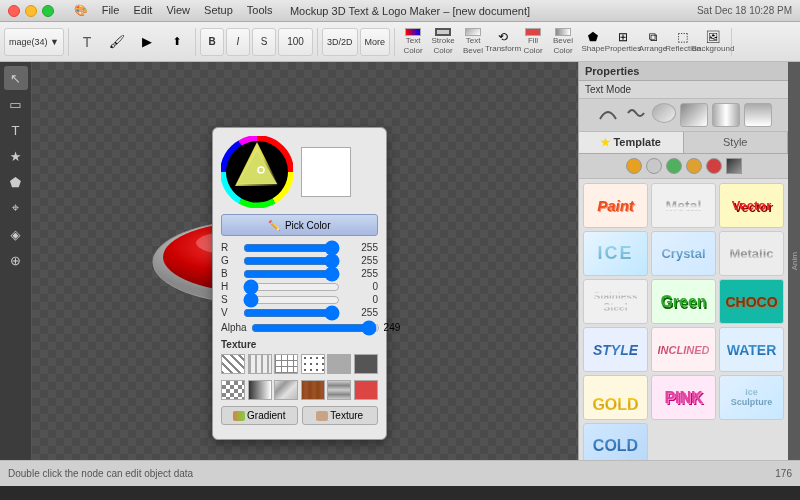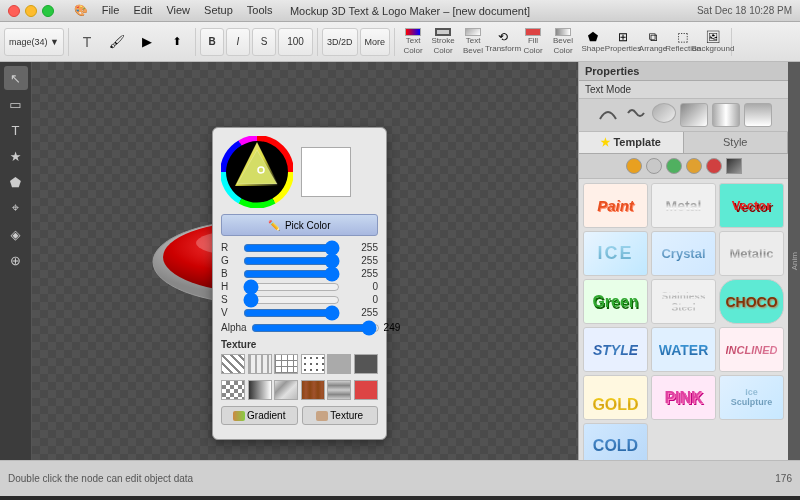--- a/index.html
+++ b/index.html
@@ -90,21 +90,21 @@
     .tab { flex: 1; padding: 4px 6px; font-size: 11px; text-align: center; cursor: pointer; border-right: 1px solid #aaa; background: #d0d0d0; color: #555; }
     .tab.active { background: #e8e8e8; color: #333; font-weight: bold; }
     .tab-star { color: gold; }
     .style-dots { display: flex; gap: 4px; padding: 4px 6px; background: #d0d0d0; border-bottom: 1px solid #bbb; justify-content: center; align-items: center; }
     .style-dot { width: 16px; height: 16px; border-radius: 50%; cursor: pointer; border: 1px solid #999; }
     .style-dot-sq { width: 16px; height: 16px; cursor: pointer; border: 1px solid #999; }
     .templates-grid { display: grid; grid-template-columns: 1fr 1fr 1fr; gap: 3px; padding: 4px; overflow-y: auto; flex: 1; }
     .template-item { height: 45px; background: #f0f0f0; border: 1px solid #ccc; border-radius: 3px; cursor: pointer; display: flex; align-items: center; justify-content: center; font-size: 13px; font-weight: bold; overflow: hidden; }
 
     
-    .status-bar { height: 36px; background: #d0d0d0; border-top: 1px solid #bbb; display: flex; align-items: center; padding: 0 8px; font-size: 10px; color: #555; }
+    .status-bar { height: 26px; background: #d0d0d0; border-top: 1px solid #bbb; display: flex; align-items: center; padding: 0 8px; font-size: 10px; color: #555; }
 
     
     .right-strip { width: 12px; background: #5a5a5a; display: flex; flex-direction: column; align-items: center; justify-content: center; }
 
     
     .canvas-3d { position: absolute; top: 50%; left: 42%; transform: translate(-50%, -60%); }
 
     
     .tex-stripes { background: repeating-linear-gradient(45deg, #888, #888 2px, #fff 2px, #fff 6px); }
     .tex-dots { background: radial-gradient(circle, #666 30%, transparent 30%); background-size: 6px 6px; background-color: #fff; }
@@ -408,58 +408,58 @@
     <div class="templates-grid">
 
       <div class="template-item" style="background:#fff0e8;">
         <span style="color:#e85020;font-weight:900;font-style:italic;font-size:15px;text-shadow:1px 1px 0 #ff8866;">Paint</span>
       </div>
 
       <div class="template-item" style="background:#f0f0f0;">
         <span style="color:transparent;background:linear-gradient(to bottom,#fff,#999,#fff,#888);-webkit-background-clip:text;background-clip:text;font-weight:900;font-size:14px;">Metal</span>
       </div>
 
-      <div class="template-item" style="background:#5eead4;">
+      <div class="template-item" style="background:#fef9c3;">
         <span style="color:#e82020;font-weight:900;font-size:13px;text-shadow:2px 2px 0 #880000;">Vector</span>
       </div>
 
       <div class="template-item" style="background:linear-gradient(135deg,#e8f4ff,#c0e8ff);">
         <span style="color:transparent;background:linear-gradient(to bottom,#a0d8f0,#60a8c8);-webkit-background-clip:text;background-clip:text;font-weight:900;font-size:18px;letter-spacing:2px;">ICE</span>
       </div>
 
       <div class="template-item" style="background:linear-gradient(135deg,#e0f0ff,#d0e8ff);">
         <span style="color:transparent;background:linear-gradient(to bottom,#a0c8e8,#4080b0);-webkit-background-clip:text;background-clip:text;font-weight:900;font-size:13px;">Crystal</span>
       </div>
 
       <div class="template-item" style="background:#ececec;">
         <span style="color:transparent;background:linear-gradient(to bottom,#fff,#888,#fff);-webkit-background-clip:text;background-clip:text;font-weight:900;font-size:13px;">Metalic</span>
       </div>
 
+      <div class="template-item" style="background:#f0f0f0;">
+        <span style="color:transparent;background:repeating-linear-gradient(to bottom,#aaa,#fff 3px,#aaa 6px);-webkit-background-clip:text;background-clip:text;font-weight:900;font-size:10px;line-height:1.1;text-align:center;">Stainless<br>Steel</span>
+      </div>
+
       <div class="template-item" style="background:#e8ffe8;">
         <span style="color:#30a830;font-weight:900;font-size:16px;text-shadow:1px 2px 0 #0a6000;">Green</span>
       </div>
 
-      <div class="template-item" style="background:#f0f0f0;">
-        <span style="color:transparent;background:repeating-linear-gradient(to bottom,#aaa,#fff 3px,#aaa 6px);-webkit-background-clip:text;background-clip:text;font-weight:900;font-size:10px;line-height:1.1;text-align:center;">Stainless<br>Steel</span>
-      </div>
-
-      <div class="template-item" style="background:#5eead4;border-radius:17px;">
+      <div class="template-item" style="background:#14b8a6;">
         <span style="color:#80340a;font-weight:900;font-size:14px;text-shadow:1px 1px 2px #c07040;">CHOCO</span>
       </div>
 
       <div class="template-item" style="background:#e8f0ff;">
         <span style="color:transparent;background:linear-gradient(135deg,#2050a0,#4080c0,#2050a0);-webkit-background-clip:text;background-clip:text;font-weight:900;font-size:14px;font-style:italic;">STYLE</span>
       </div>
 
+      <div class="template-item" style="background:#fff0f4;">
+        <span style="color:transparent;background:linear-gradient(135deg,#c04060,#e080a0);-webkit-background-clip:text;background-clip:text;font-weight:900;font-size:11px;font-style:italic;">INCLINED</span>
+      </div>
+
       <div class="template-item" style="background:#e0f0ff;">
         <span style="color:transparent;background:linear-gradient(to bottom,#40a0e0,#2060a0);-webkit-background-clip:text;background-clip:text;font-weight:900;font-size:14px;">WATER</span>
-      </div>
-
-      <div class="template-item" style="background:#fff0f4;">
-        <span style="color:transparent;background:linear-gradient(135deg,#c04060,#e080a0);-webkit-background-clip:text;background-clip:text;font-weight:900;font-size:11px;font-style:italic;">INCLINED</span>
       </div>
 
       <div class="template-item" style="background:#fff8e0;">
         <span style="color:transparent;background:linear-gradient(to bottom,#f8d820,#d4a010,#f8d820);-webkit-background-clip:text;background-clip:text;font-weight:900;font-size:16px;margin-top:15px;">GOLD</span>
       </div>
 
       <div class="template-item" style="background:#ffe8f8;">
         <span style="color:#e040a0;font-weight:900;font-size:16px;text-shadow:1px 1px 0 #ff80c0,2px 2px 0 #c00080;">PINK</span>
       </div>
 

